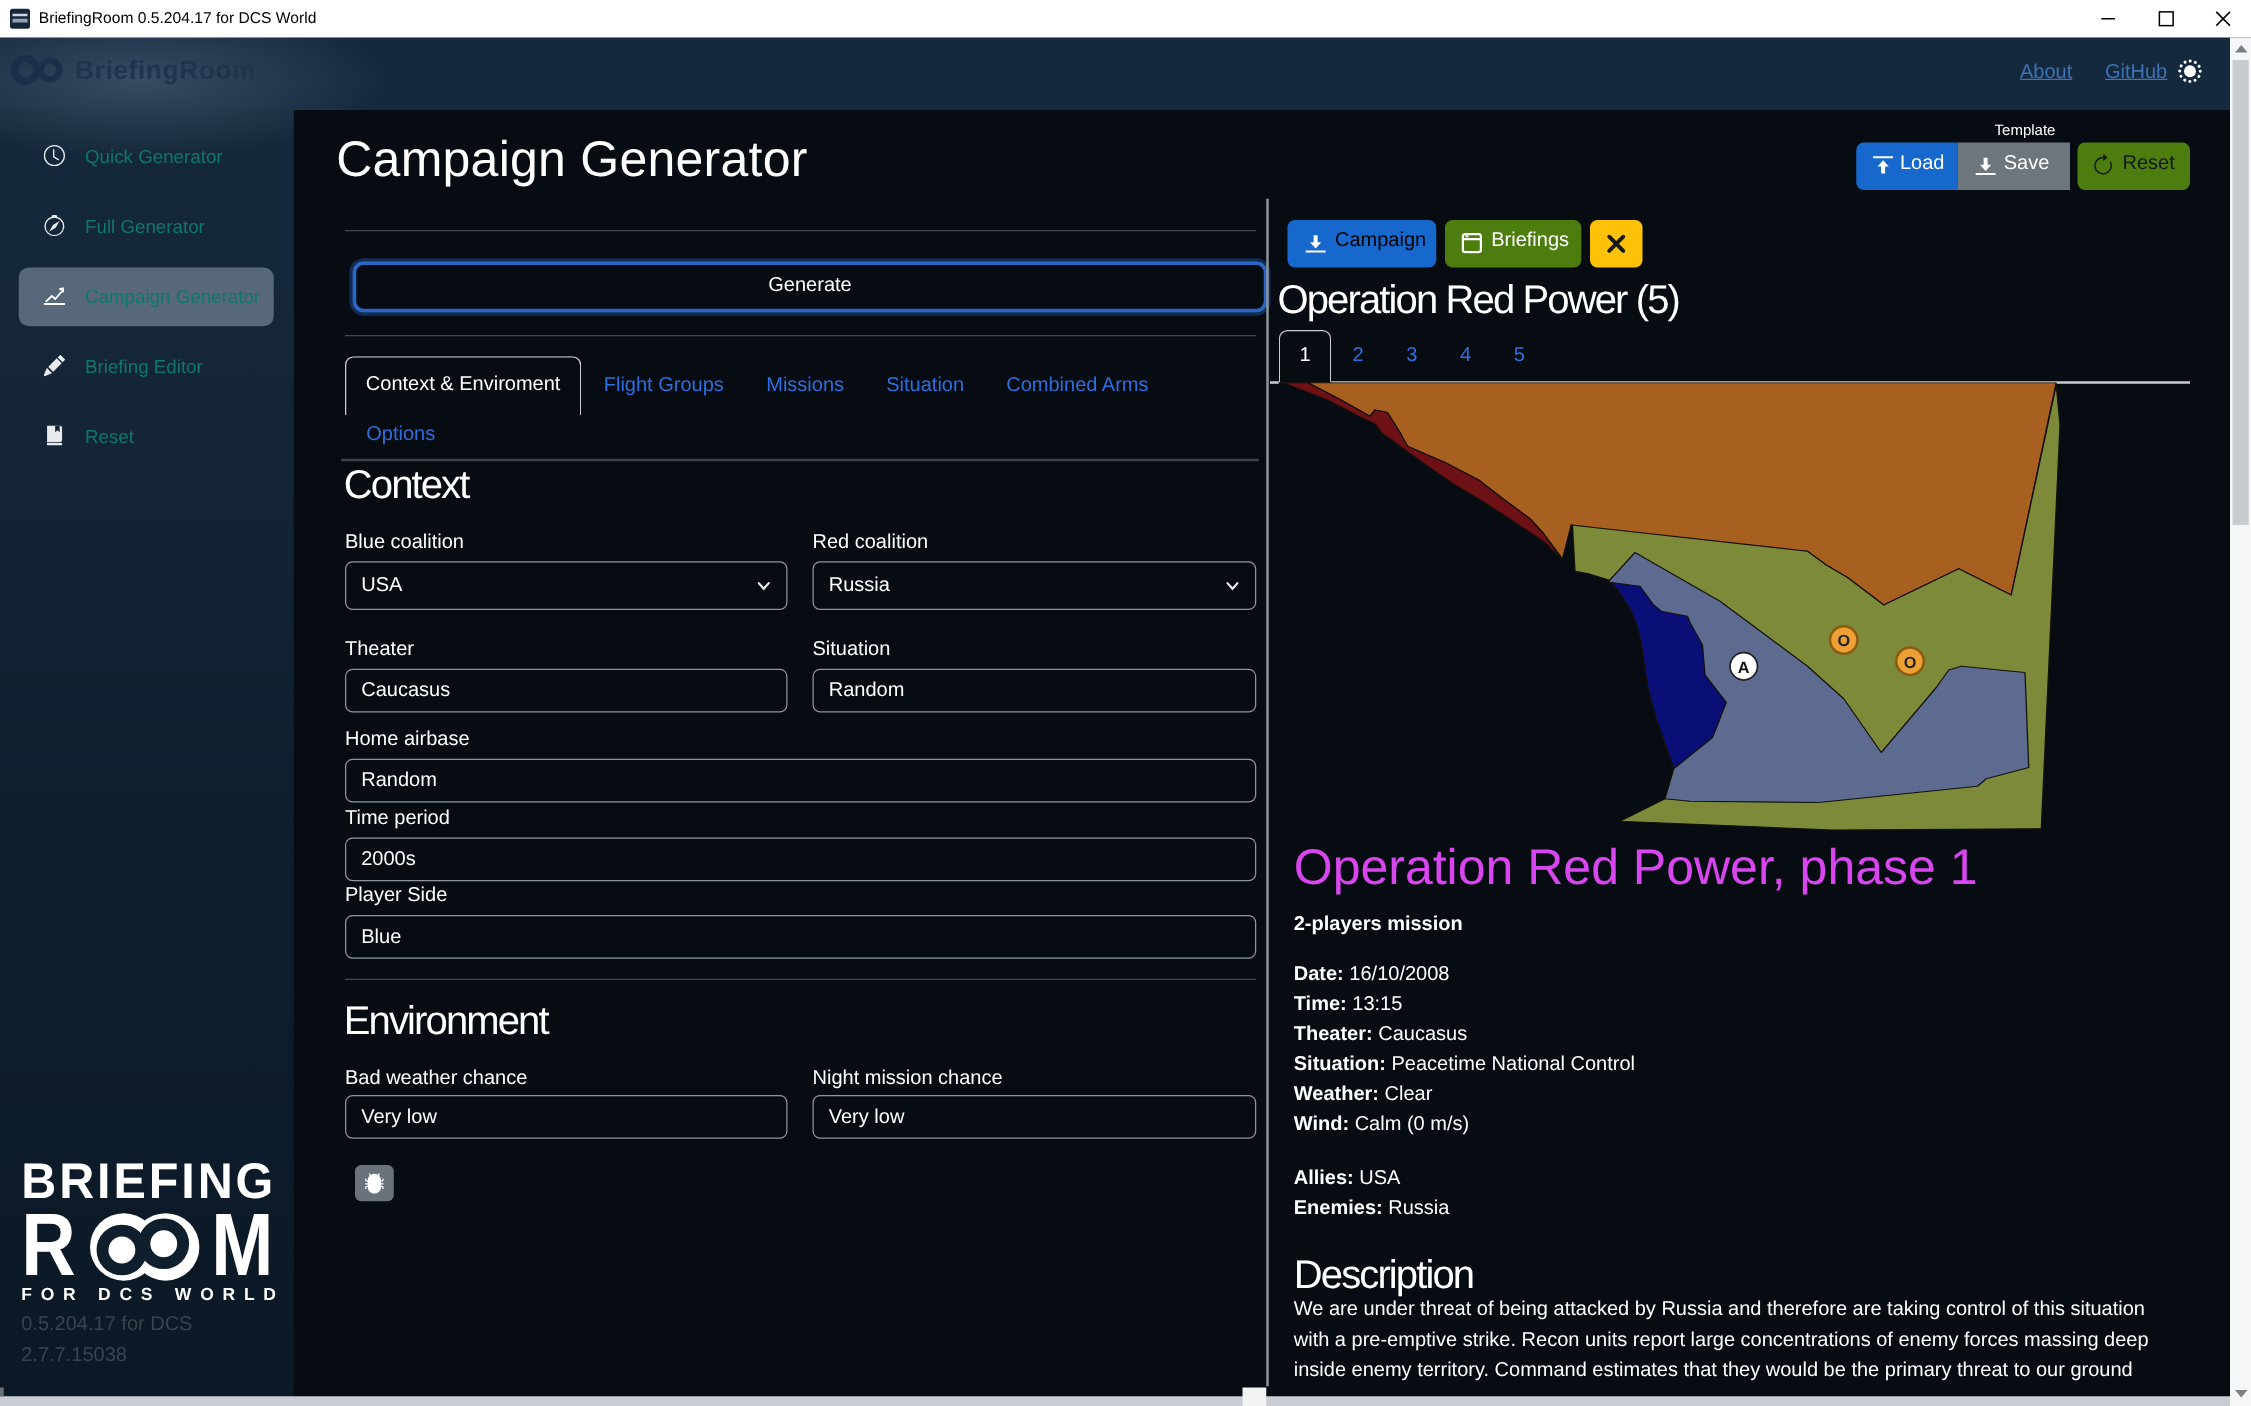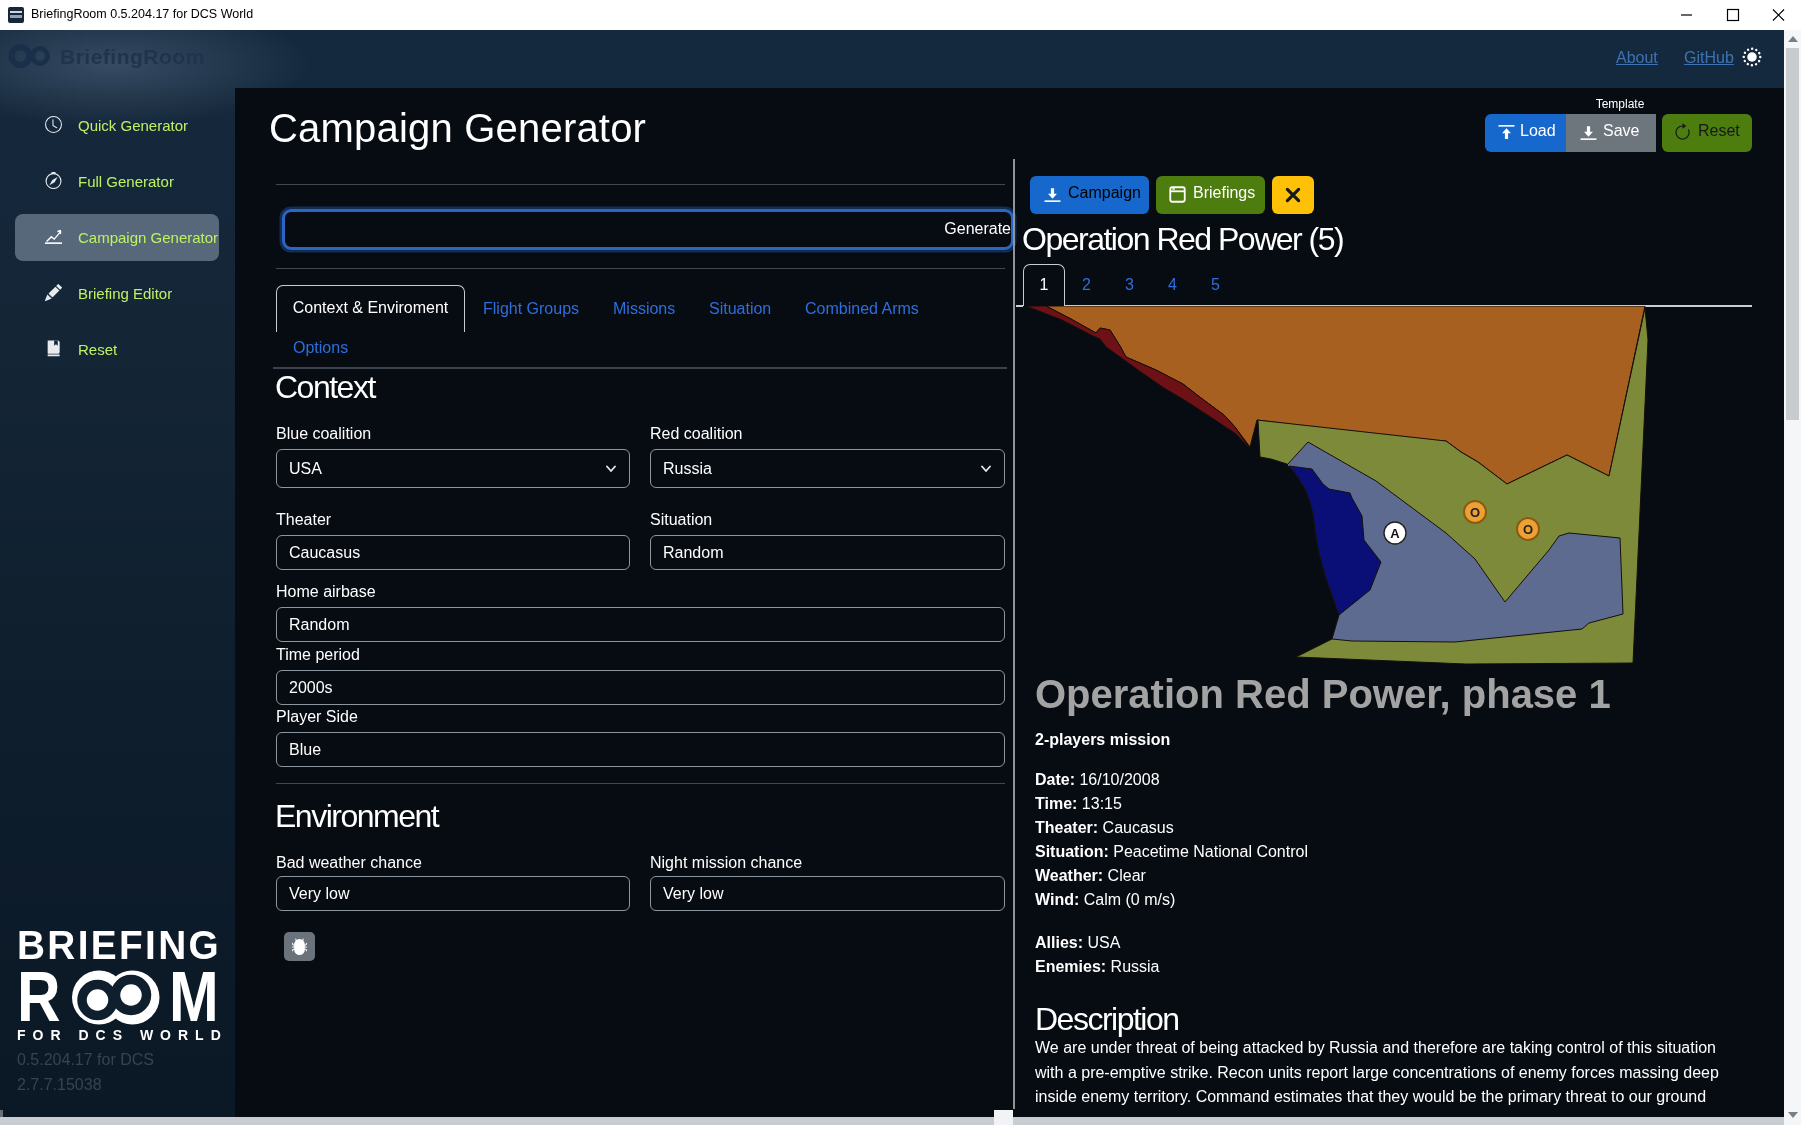--- a/index.html
+++ b/index.html
@@ -7,28 +7,28 @@
 body { font-family:"Liberation Sans", sans-serif; position:relative; }
 .abs { position:absolute; }
 .titlebar { left:0; top:0; width:1801px; height:30px; background:#ffffff; }
 .titletxt { left:31px; top:7px; font-size:12.5px; color:#000; }
 .appicon { left:8px; top:7px; width:16px; height:16px; background:#16273a; border-radius:2px; }
 .header { left:0; top:30px; width:1801px; height:58px;
   background: radial-gradient(ellipse 300px 95px at 112px 34px, rgba(150,176,202,0.26), rgba(150,176,202,0.0) 66%), #15293e; }
 .hlink { top:49px; font-size:16px; color:#3e73b3; text-decoration:underline; }
 .sidebar { left:0; top:88px; width:235px; height:1037px;
   background: radial-gradient(ellipse 300px 95px at 112px -24px, rgba(150,176,202,0.26), rgba(150,176,202,0.0) 66%), linear-gradient(180deg, #15283c 0px, #142536 260px, #0f1f2e 560px, #0c1a28 900px, #0b1825 1037px); }
-.navitem { left:12px; width:235px; height:56px; color:#bef264; font-size:15px;padding-left:32px; }
+.navitem { left:2px; width:235px; height:56px; color:#0f766e; font-size:15px;padding-left:32px; }
 .navitem .lbl { position:absolute; left:66px; top:19px; }
 .navactive { left:15px; top:214px; width:204px; height:47px; background:#56687a; border-radius:8px; }
 .mainbg { left:235px; top:88px; width:1549px; height:1029px; background:#070c13; }
 h1.cg { left:269px; top:106px; font-size:40px; font-weight:400; color:#fff; letter-spacing:0.2px; }
 .hr { height:1px; background:#41474e; }
 .genbtn { left:282px; top:209px; width:732px; height:41px; border:3px solid #2b66c4; border-radius:9px;
-  box-shadow:0 0 0 2.5px #132c52; color:#fff; font-size:16px; text-align:right; line-height:33px; }
+  box-shadow:0 0 0 2.5px #132c52; color:#fff; font-size:16px; text-align:center; line-height:33px; }
 .tabact { border:1.5px solid #c8cdd2; border-bottom:none; border-radius:7px 7px 0 0; color:#fff; font-size:16px; text-align:center; }
 .tlink { font-size:16px; color:#2e6ede; }
 h2.sec { font-size:32px; font-weight:400; color:#fff; letter-spacing:-1.5px; }
 .flabel { font-size:16px; color:#fff; }
 .finput { border:1px solid #8d959d; border-radius:6px; color:#fff; font-size:16px; padding-left:12px; }
 .caret { position:absolute; right:13px; top:50%; margin-top:-4px; width:10px; height:8px; }
 </style>
 </head>
 <body>
 <div class="abs mainbg"></div>
@@ -227,21 +227,21 @@
   <g>
     <circle cx="459" cy="206" r="11" fill="#eda135" stroke="#8a5a10" stroke-width="2"></circle>
     <text x="459" y="211" font-size="13" font-weight="bold" fill="#222" text-anchor="middle" font-family="Liberation Sans">O</text>
     <circle cx="512" cy="223" r="11" fill="#eda135" stroke="#8a5a10" stroke-width="2"></circle>
     <text x="512" y="228" font-size="13" font-weight="bold" fill="#222" text-anchor="middle" font-family="Liberation Sans">O</text>
     <circle cx="379" cy="227" r="11" fill="#fff" stroke="#222" stroke-width="1.4"></circle>
     <text x="379" y="232" font-size="13" font-weight="bold" fill="#111" text-anchor="middle" font-family="Liberation Sans">A</text>
   </g>
 </svg>
 
-<h1 class="abs" style="left:1035px;top:672px;font-size:40px;font-weight:700;color:#a3a3a3">Operation Red Power, phase 1</h1>
+<h1 class="abs" style="left:1035px;top:672px;font-size:40px;font-weight:400;color:#d946ef">Operation Red Power, phase 1</h1>
 <div class="abs" style="left:1035px;top:731px;font-size:16px;font-weight:bold;color:#fff">2-players mission</div>
 <div class="abs" style="left:1035px;top:768px;font-size:16px;color:#fff;line-height:24.1px">
   <b>Date:</b> 16/10/2008<br>
   <b>Time:</b> 13:15<br>
   <b>Theater:</b> Caucasus<br>
   <b>Situation:</b> Peacetime National Control<br>
   <b>Weather:</b> Clear<br>
   <b>Wind:</b> Calm (0 m/s)
 </div>
 <div class="abs" style="left:1035px;top:931px;font-size:16px;color:#fff;line-height:24.1px">

